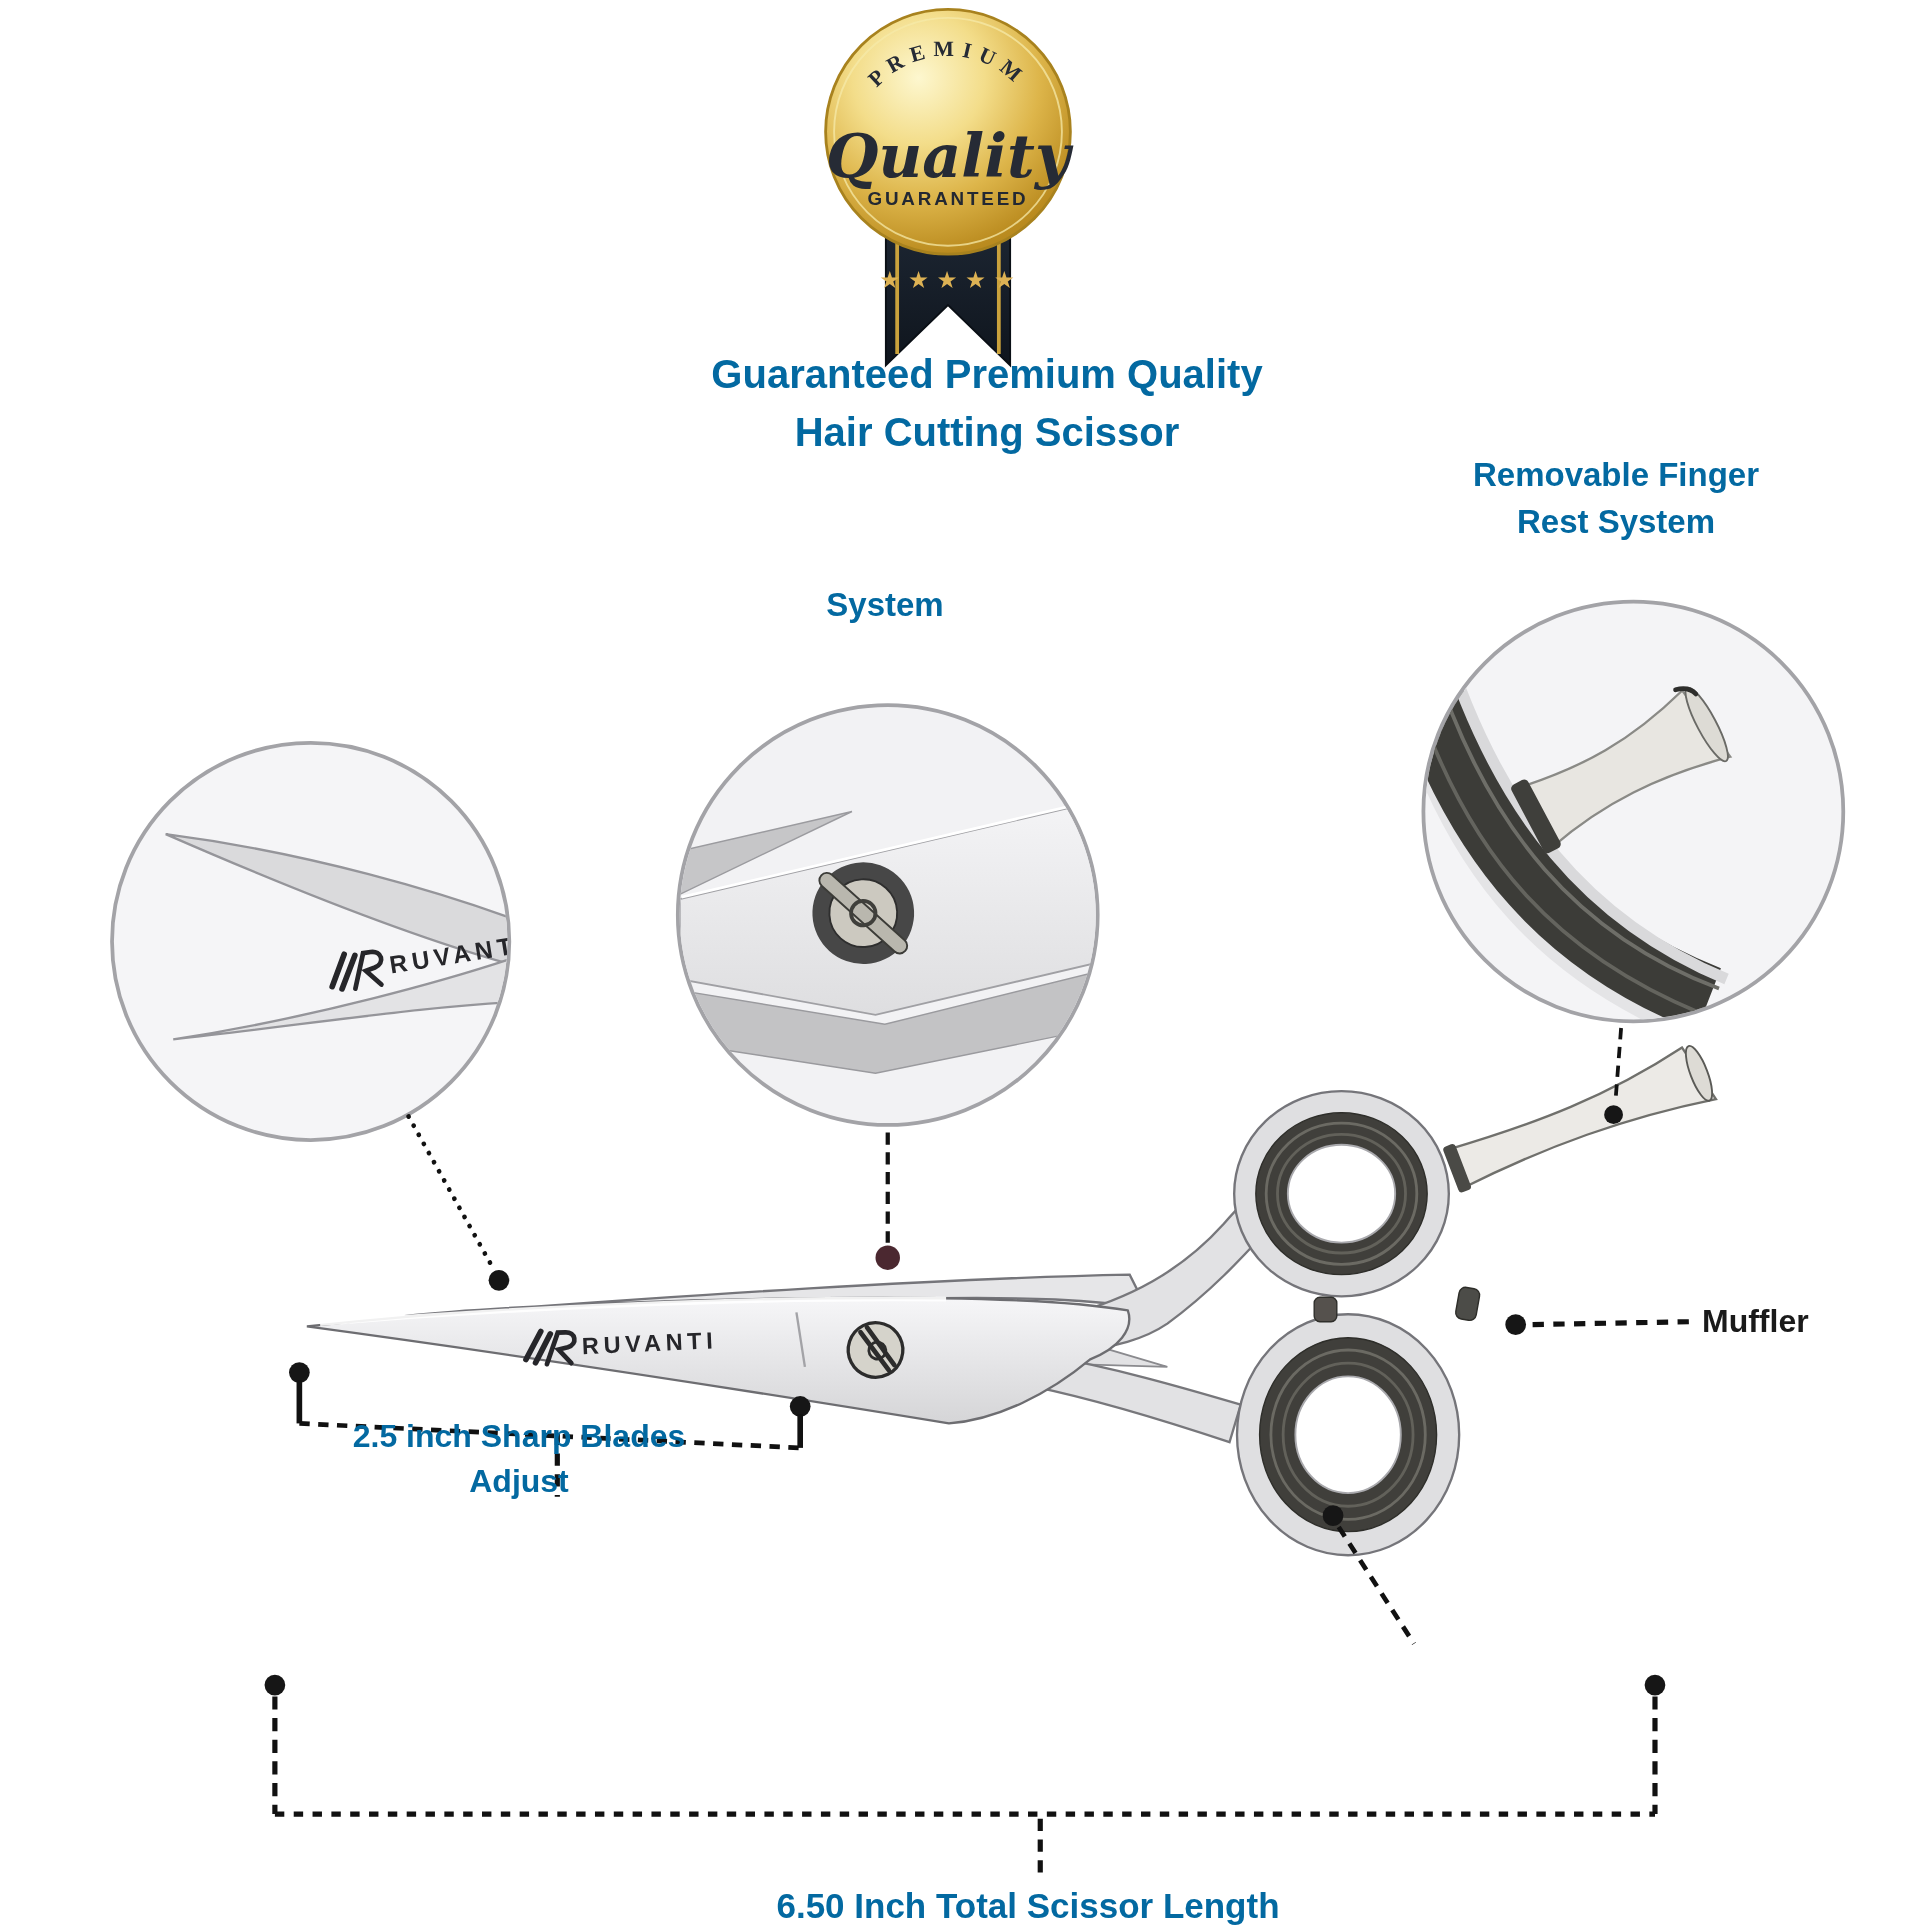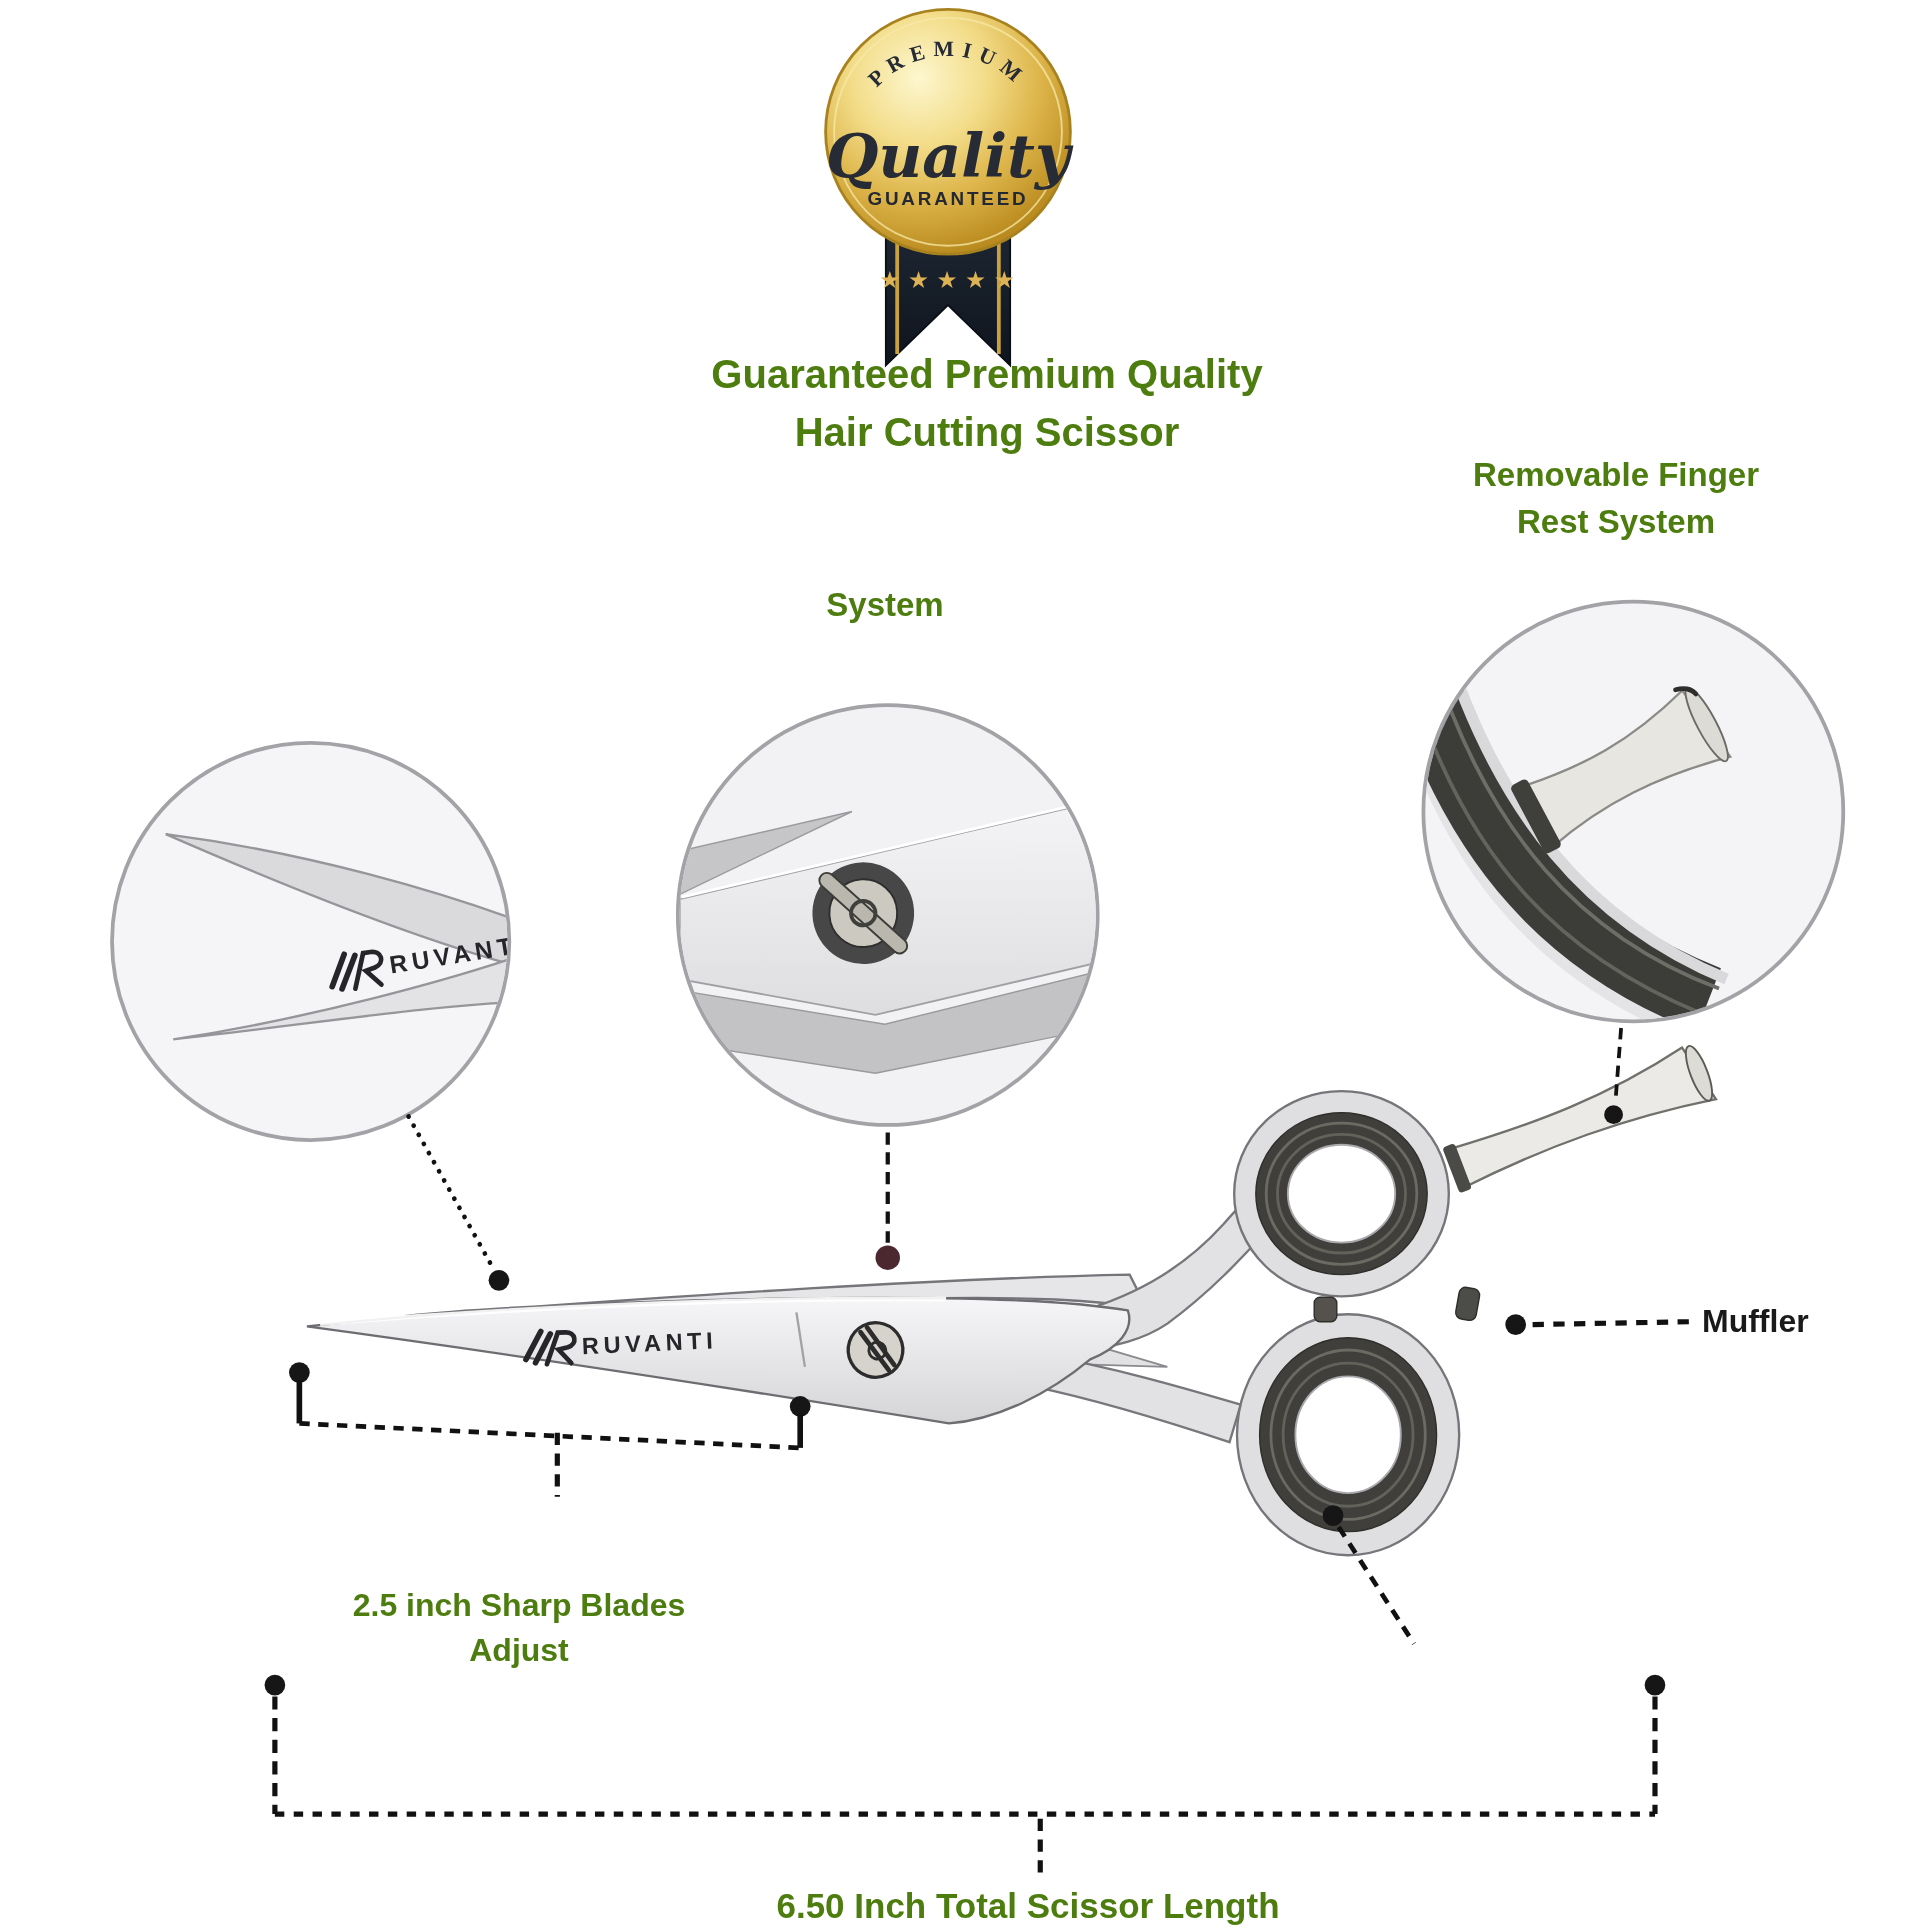--- a/index.html
+++ b/index.html
@@ -1,20 +1,20 @@
 <!DOCTYPE html>
 <html style="font-size:15px"><head>
 <meta charset="utf-8">
 <style>
   html,body{margin:0;padding:0;background:#ffffff;}
   #canvas{position:relative;width:1928px;height:1928px;background:#ffffff;overflow:hidden;
           font-family:"Liberation Sans",sans-serif;color:#1a1a1a;}
   #art{position:absolute;left:0;top:0;}
   .lbl{position:absolute;transform:translateX(-50%);text-align:center;font-weight:bold;
-       color:#4d7c0f;white-space:nowrap;line-height:1.42;}
+       color:#0369a1;white-space:nowrap;line-height:1.42;}
   .lbl div{white-space:nowrap;}
   .heading{font-size:40px;line-height:1.45;}
   .callout{font-size:33px;}
   .measure{font-size:32px;}
   .muffler{position:absolute;transform:none;text-align:center;font-weight:bold;font-size:32px;white-space:nowrap;}
   .total{font-size:35px;}
   svg text{font-family:"Liberation Sans",sans-serif;}
   .badge-arc{font-family:"Liberation Serif",serif;font-weight:bold;font-size:23px;letter-spacing:8px;fill:#262b35;}
   .badge-script{font-family:"DejaVu Serif",serif;font-style:italic;font-weight:bold;font-size:64px;fill:#262b35;}
   .badge-sub{font-weight:bold;font-size:20px;letter-spacing:3px;fill:#232832;}
@@ -224,21 +224,21 @@
   <div>Rest System</div>
 </div>
 
 <div class="lbl callout" style="left:885px;top:582px;">
   <div>System</div>
 </div>
 
 
 <div class="muffler" style="left:1702px;top:1303px;">Muffler</div>
 
-<div class="lbl measure" style="left:519px;top:1583px;">
+<div class="lbl measure" style="left:519px;top:1414px;">
   <div>2.5 inch Sharp Blades</div>
   <div>Adjust</div>
 </div>
 
 
 <div class="lbl total" style="left:1028px;top:1881px;">6.50 Inch Total Scissor Length</div>
 
 </div>
 
 

